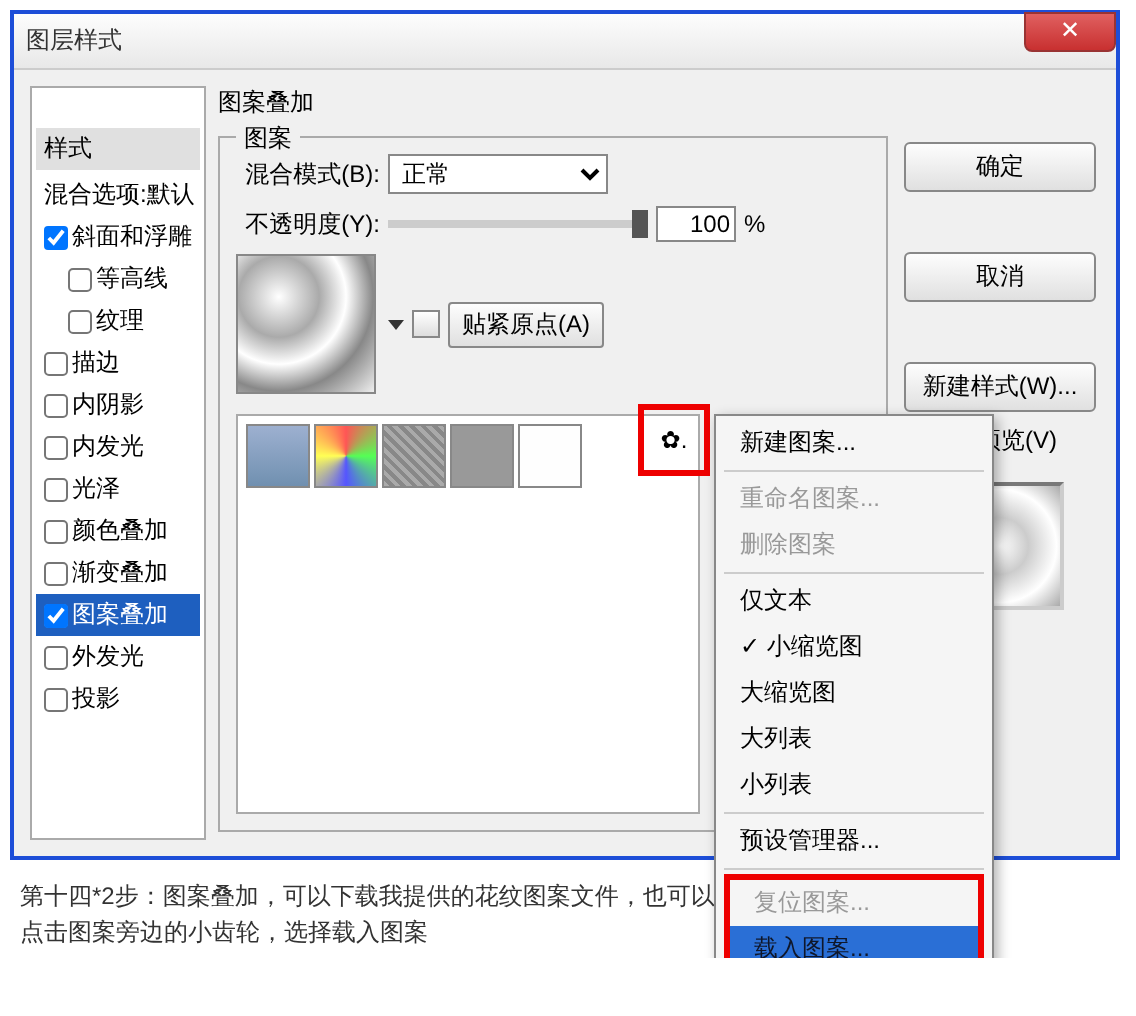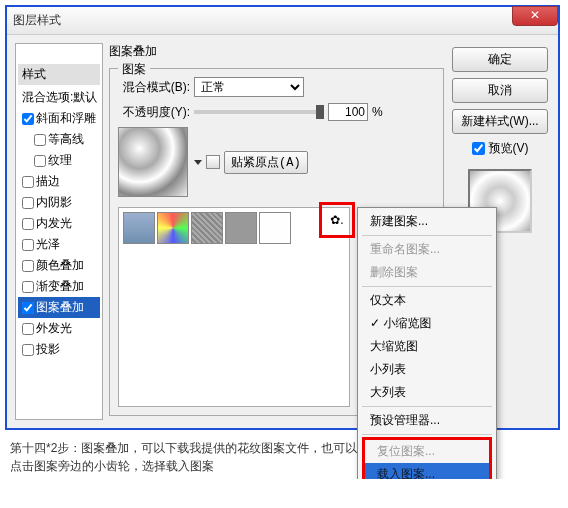--- a/index.html
+++ b/index.html
@@ -18,33 +18,33 @@
 .main { flex: 1; position: relative; }
 .group { border: 1px solid #aaa; padding: 8px; margin-bottom: 4px; position: relative; }
 .group-title { position: absolute; top: -8px; left: 8px; background: #f0f0f0; padding: 0 4px; }
 .row { display: flex; align-items: center; gap: 4px; margin-bottom: 6px; }
 .row label { width: 72px; text-align: right; }
 select { border: 1px solid #888; background: #fff; padding: 1px 2px; width: 110px; height: 20px; }
 .slider { flex: 1; height: 4px; background: #ccc; position: relative; max-width: 130px; }
 .slider::after { content: ""; position: absolute; right: 0; top: -5px; width: 8px; height: 14px; background: #555; }
 .numbox { width: 40px; border: 1px solid #888; padding: 1px 2px; background: #fff; text-align: right; }
 .pattern-preview { width: 70px; height: 70px; border: 1px solid #888; background: radial-gradient(circle at 30% 30%, #fff, #aaa 30%, #fff 50%, #888 70%, #eee); display: inline-block; vertical-align: middle; }
-.small-btn { border: 1px solid #888; background: linear-gradient(#fdfdfd,#e0e0e0); padding: 2px 6px; border-radius: 2px; font-family: Liberation Mono, monospace; }
+.small-btn { border: 1px solid #888; background: linear-gradient(#fdfdfd,#e0e0e0); padding: 2px 6px; border-radius: 2px; }
 .pattern-picker { border: 1px solid #aaa; background: #fff; width: 232px; height: 200px; margin-top: 10px; padding: 4px; position: relative; display: flex; }
 .thumbs { display: flex; gap: 2px; flex-wrap: wrap; align-content: flex-start; }
 .thumb { width: 32px; height: 32px; border: 1px solid #888; }
 .t1 { background: linear-gradient(#9db0d0,#7090b0); }
 .t2 { background: conic-gradient(#f55,#5f5,#55f,#ff5,#f55); }
 .t3 { background: repeating-linear-gradient(45deg,#aaa,#aaa 2px,#888 2px,#888 4px); }
 .t4 { background: #999; }
 .t5 { background: #fefefe; }
 .gear-box { border: 3px solid #e00; width: 36px; height: 36px; position: absolute; right: -6px; top: -6px; display: flex; align-items: center; justify-content: center; }
 .gear { font-size: 12px; }
 .rightcol { width: 100px; display: flex; flex-direction: column; gap: 6px; align-items: center; padding-top: 4px; }
-.btn { width: 96px; border: 1px solid #888; background: linear-gradient(#fdfdfd,#e0e0e0); padding: 3px 0; border-radius: 3px; text-align: center; }
+.btn { width: 96px; border: 1px solid #888; background: linear-gradient(#fdfdfd,#e0e0e0); padding: 3px 0; border-radius: 3px; text-align: center; margin-top: 24px; }
 .preview-chk { display: flex; align-items: center; gap: 4px; }
 .pv-swatch { width: 64px; height: 64px; border: 2px inset #ccc; background: radial-gradient(circle,#fff,#ccc,#fff,#aaa); margin-top: 6px; }
 .context-menu { position: absolute; left: 350px; top: 200px; width: 140px; background: #f5f5f5; border: 1px solid #888; box-shadow: 2px 2px 6px rgba(0,0,0,.3); padding: 2px 0; }
 .menu-item { padding: 3px 12px; color: #000; }
 .menu-item.disabled { color: #999; }
 .menu-item.highlight { background: #2a6fd6; color: #0f172a; }
 .menu-item.check::before { content: "✓ "; }
 .menu-sep { height: 1px; background: #ccc; margin: 2px 4px; }
 .menu-redbox { border: 3px solid #e00; margin: 2px 4px; padding: 0; }
 .caption { padding: 4px 10px; font-size: 13px; line-height: 1.5; color: #333; }
@@ -171,22 +171,22 @@
 
   <div class="context-menu">
     <div class="menu-item">新建图案...</div>
     <div class="menu-sep"></div>
     <div class="menu-item disabled">重命名图案...</div>
     <div class="menu-item disabled">删除图案</div>
     <div class="menu-sep"></div>
     <div class="menu-item">仅文本</div>
     <div class="menu-item check">小缩览图</div>
     <div class="menu-item">大缩览图</div>
+    <div class="menu-item">大列表</div>
     <div class="menu-item">小列表</div>
-    <div class="menu-item">大列表</div>
     <div class="menu-sep"></div>
     <div class="menu-item">预设管理器...</div>
     <div class="menu-sep"></div>
     <div class="menu-redbox">
       <div class="menu-item disabled">复位图案...</div>
       <div class="menu-item highlight">载入图案...</div>
       <div class="menu-item disabled">存储图案...</div>
     </div>
   </div>
 </div>

